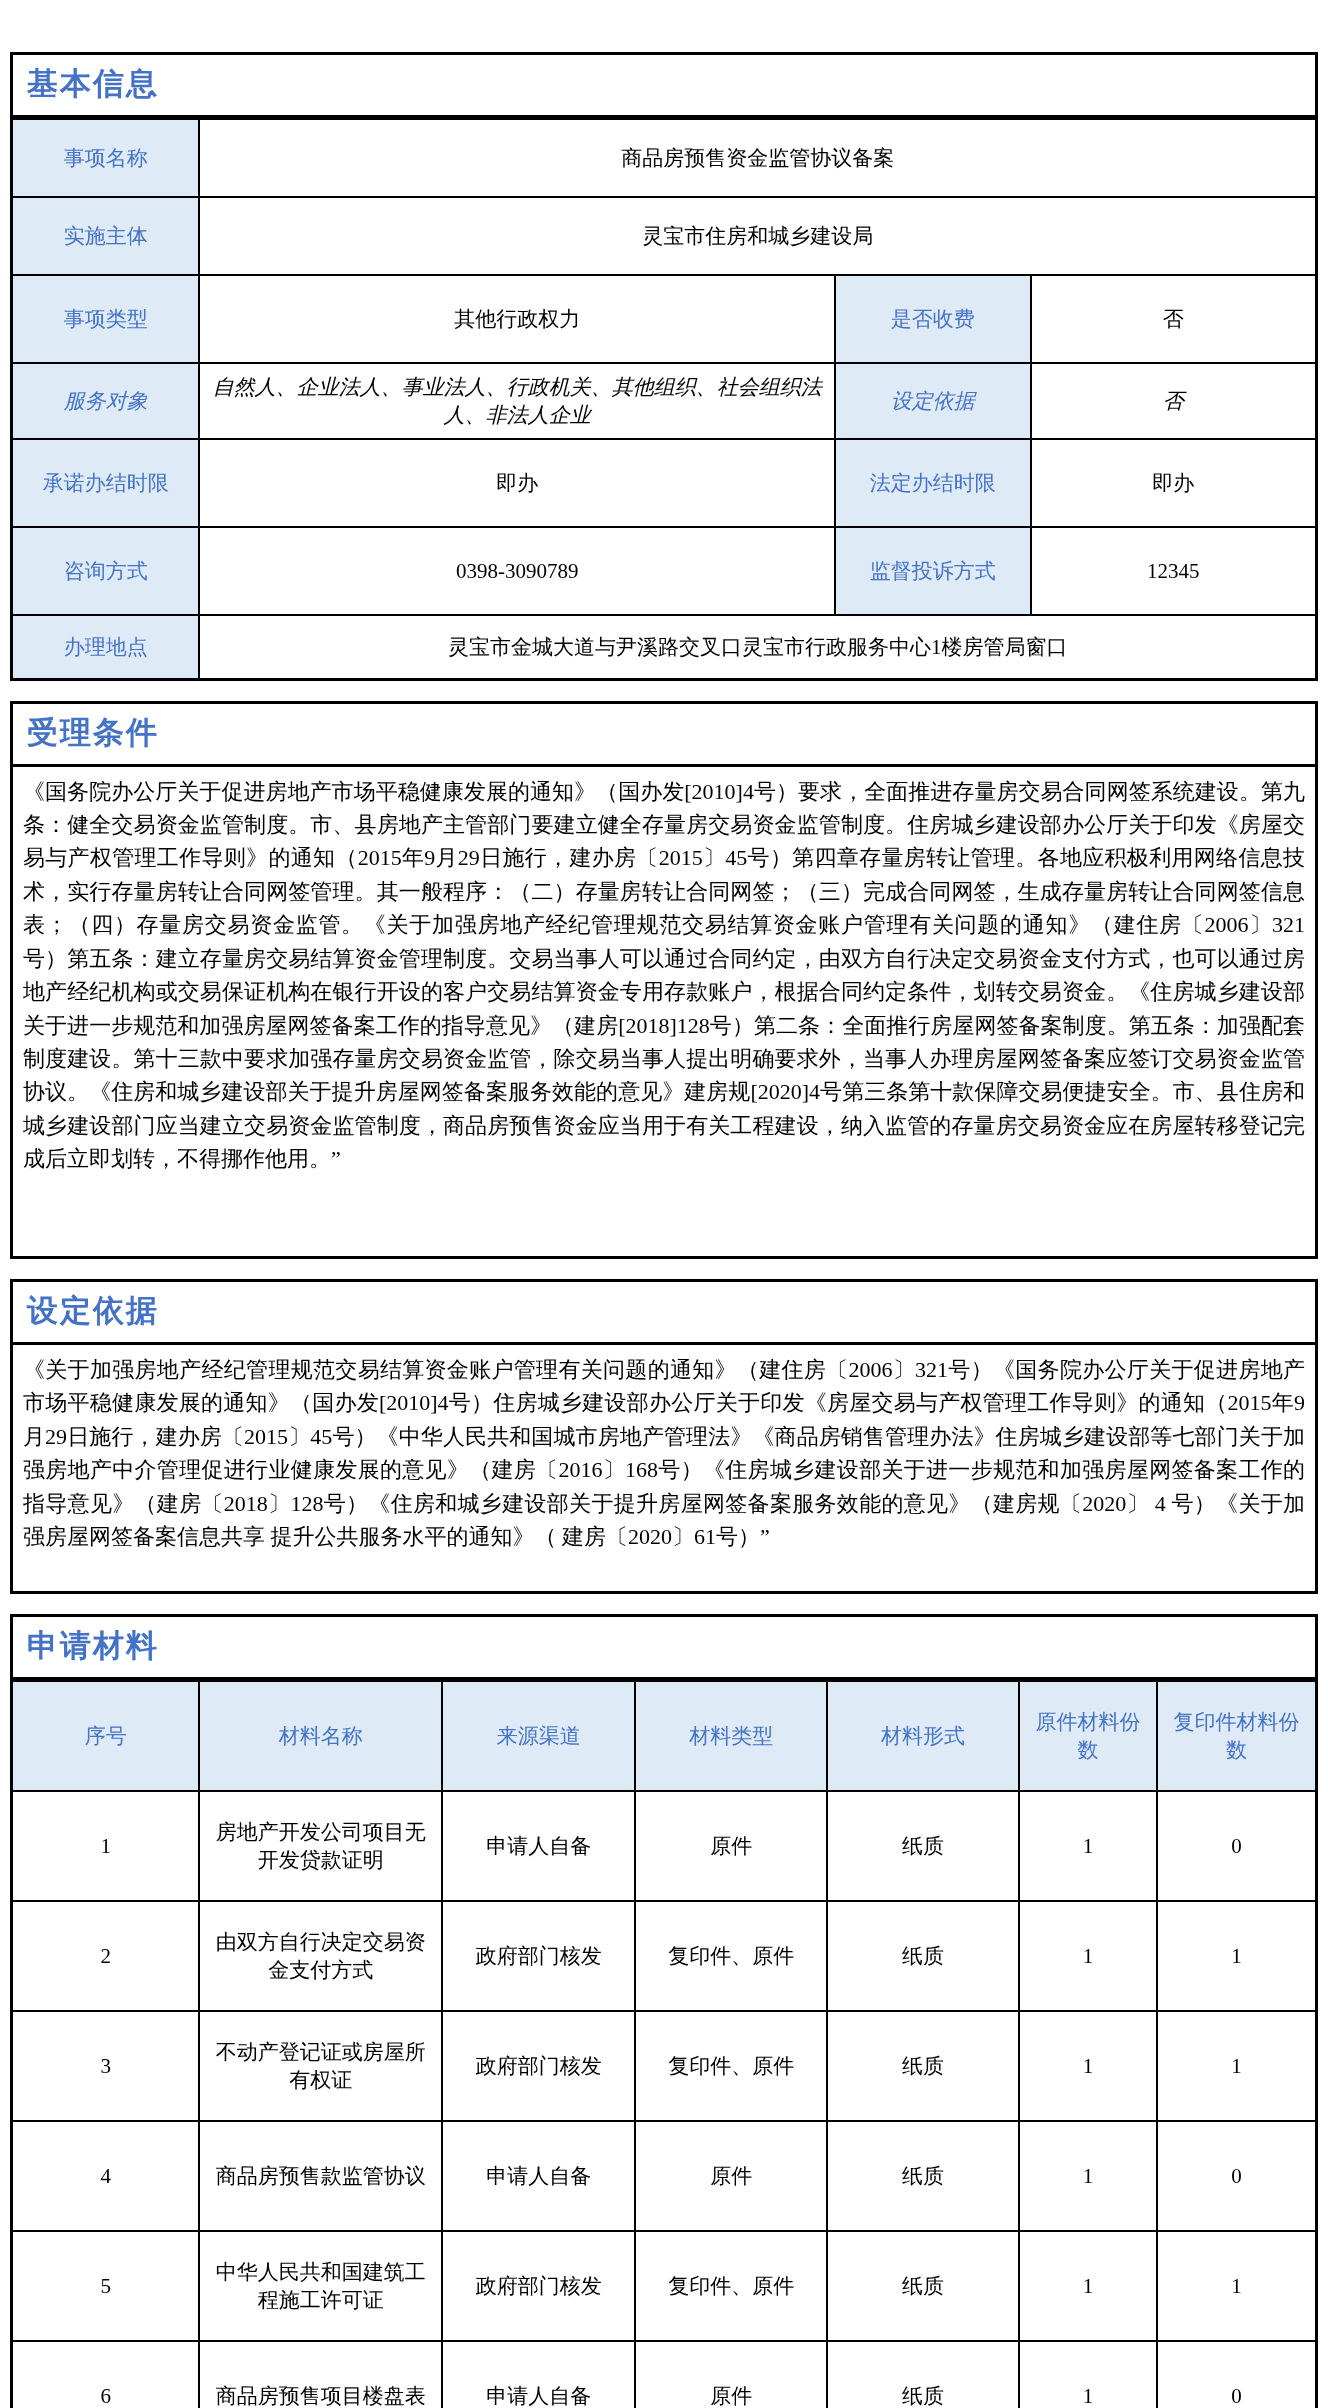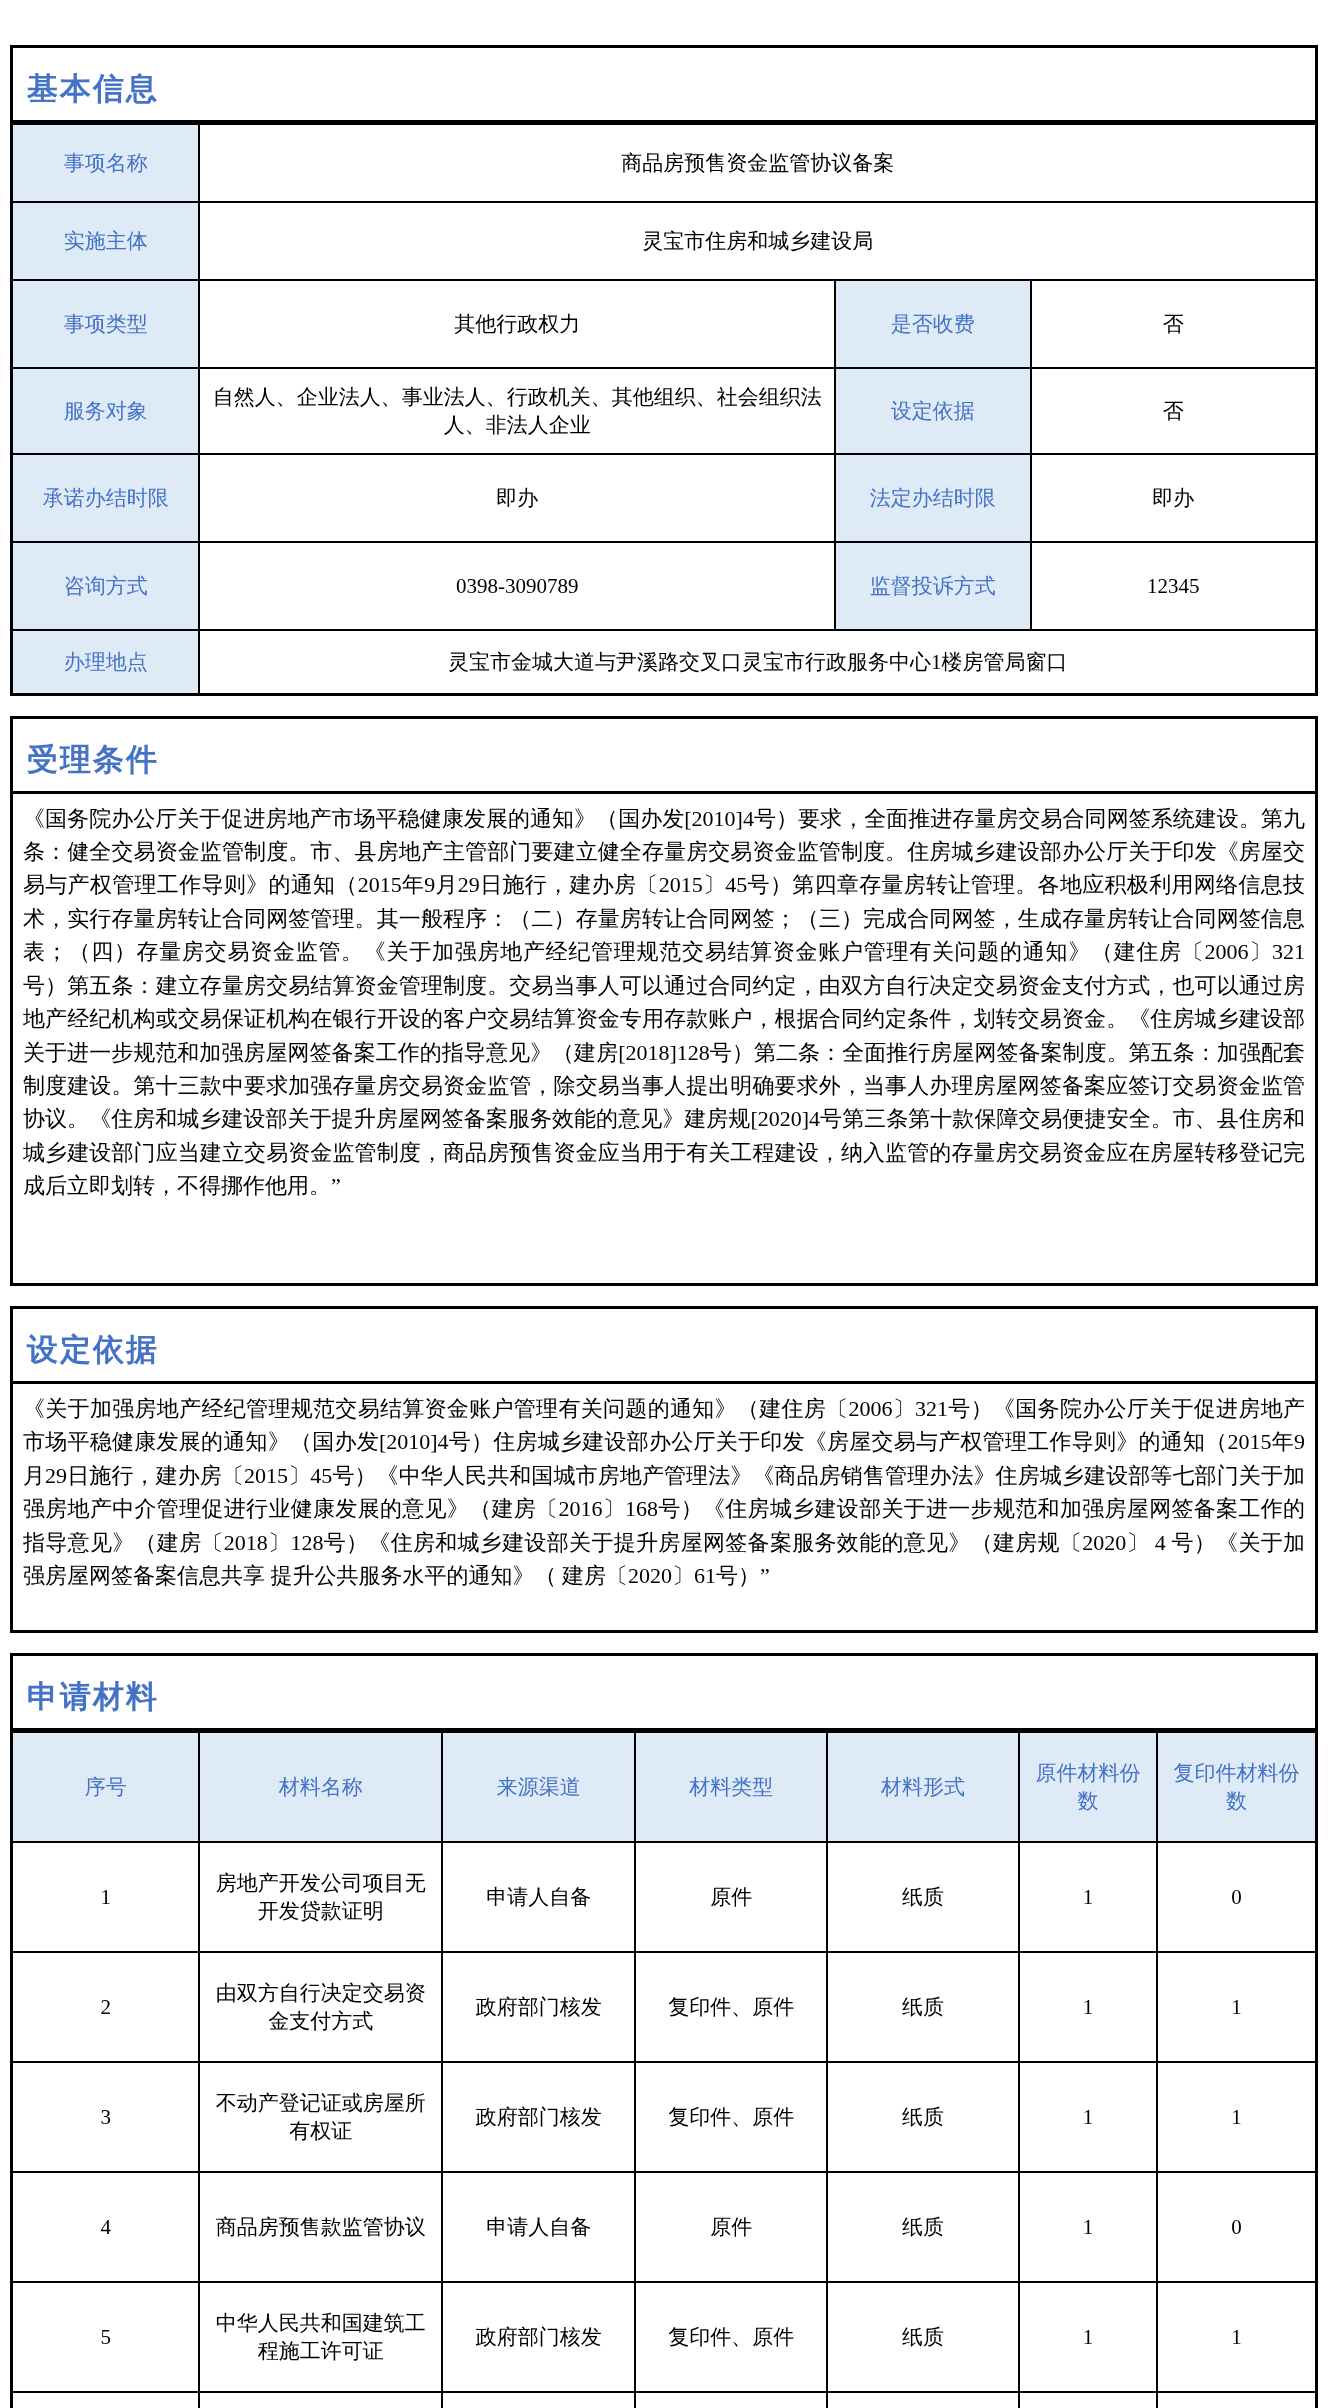--- a/index.html
+++ b/index.html
@@ -6,22 +6,23 @@
   body{
     width:1328px;height:2408px;
     font-family:"Liberation Serif","DejaVu Serif",serif;
     color:#000;
     position:relative;
   }
   .page{position:absolute;left:10px;top:45px;width:1308px;}
   section{margin-bottom:20px;}
   .sec-title-box{
     border:3px solid #000;
-    padding:20px 14px 10px 14px;
+    padding:8px 14px 10px 14px;
     background:#fff;
+    margin-top:7px;
   }
   .sec-title-box h2{
     margin:0;
     font-family:"Liberation Sans","DejaVu Sans",sans-serif;
     font-size:31px;
     font-weight:bold;
     color:#4472C4;
     letter-spacing:2px;
   }
   table{border-collapse:collapse;width:100%;table-layout:fixed;background:#bef264;}
@@ -34,21 +35,21 @@
     overflow:hidden;
   }
   .info-table{border:3px solid #000;}
   .lbl{
     background:#DEEBF7;
     color:#4472C4;
     font-family:"Liberation Sans","DejaVu Sans",sans-serif;
     font-size:21px;
   }
   .val{background:#fff;color:#000;}
-  .h78{height:78px;} .h82{height:88px;} .h86{height:86px;} .h64{height:64px;}
+  .h78{height:78px;} .h82{height:88px;} .h86{height:76px;font-style:italic;} .h64{height:64px;}
   .para-box{
     border:3px solid #000;
     border-top:none;
     padding:8px 10px 80px 10px;
   }
   .para-box.short{padding-bottom:38px;}
   .para{
     margin:0;
     font-size:22px;
     line-height:1.52;

